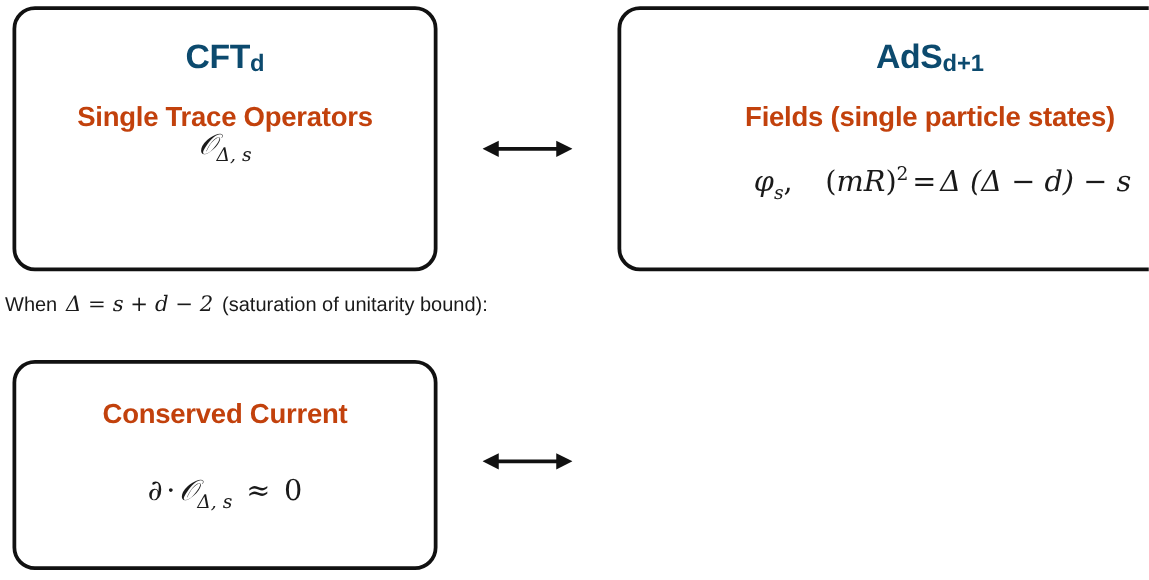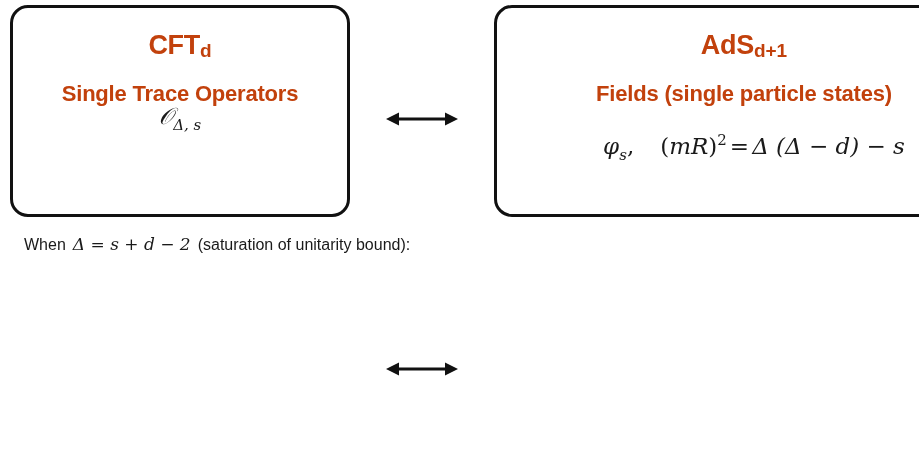--- a/index.html
+++ b/index.html
@@ -46,21 +46,21 @@
     line-height: 1;
     white-space: nowrap;
   }
   .panel-title .sub {
     font-size: 19px;
     vertical-align: baseline;
     position: relative;
     top: 3px;
     letter-spacing: 0;
   }
-  .title-accent { color: #c2410c; }
+  .title-accent { color: #0c4a6e; }
 
   .panel-subtitle {
     font-weight: bold;
     font-size: 22px;
     letter-spacing: -0.2px;
     line-height: 1;
     white-space: nowrap;
     color: #c2410c;
   }
 
@@ -109,21 +109,21 @@
     position: absolute;
     width: 72px;
     height: 22px;
   }
   .arrow-top    { left: 386px; top: 108px; }
   .arrow-bottom { left: 386px; top: 358px; }
 
   
   .caption {
     position: absolute;
-    left: 24px;
+    left: 4px;
     top: 236px;
     font-size: 16px;
     line-height: 1;
     white-space: nowrap;
     color: #1a1a1a;
   }
   .caption .math {
     font-family: "DejaVu Serif", "Liberation Serif", serif;
     font-style: italic;
     font-size: 17px;
@@ -160,20 +160,26 @@
     <div class="panel-subtitle">Fields (single particle states)</div>
     <div class="formula">
       <span>φ</span><span class="sub">s</span><span class="up">,</span><span class="gap"></span><span class="up">(</span><span>mR</span><span class="up">)</span><span class="sup">2</span><span class="op">=</span><span>Δ (Δ − d) − s</span>
     </div>
   </div>
 
   <div class="caption">
     <span>When</span><span class="sp"></span><span class="math">Δ = s + d − 2</span><span class="sp"></span><span>(saturation of unitarity bound):</span>
   </div>
 
+  <div class="panel panel-cc">
+    <div class="panel-subtitle">Conserved Current</div>
+    <div class="formula">
+      <span>∂</span><span class="op">·</span><span>𝒪</span><span class="sub">Δ, s</span><span class="thin"></span><span class="op">≈</span><span class="thin"></span><span class="up">0</span>
+    </div>
+  </div>
 
   <div class="arrow arrow-bottom">
     <svg width="72" height="22" viewBox="0 0 72 22" aria-hidden="true">
       <line x1="9" y1="11" x2="63" y2="11" stroke="#111111" stroke-width="3"></line>
       <polygon points="0,11 13,4.5 13,17.5" fill="#111111"></polygon>
       <polygon points="72,11 59,4.5 59,17.5" fill="#111111"></polygon>
     </svg>
   </div>
 
 

